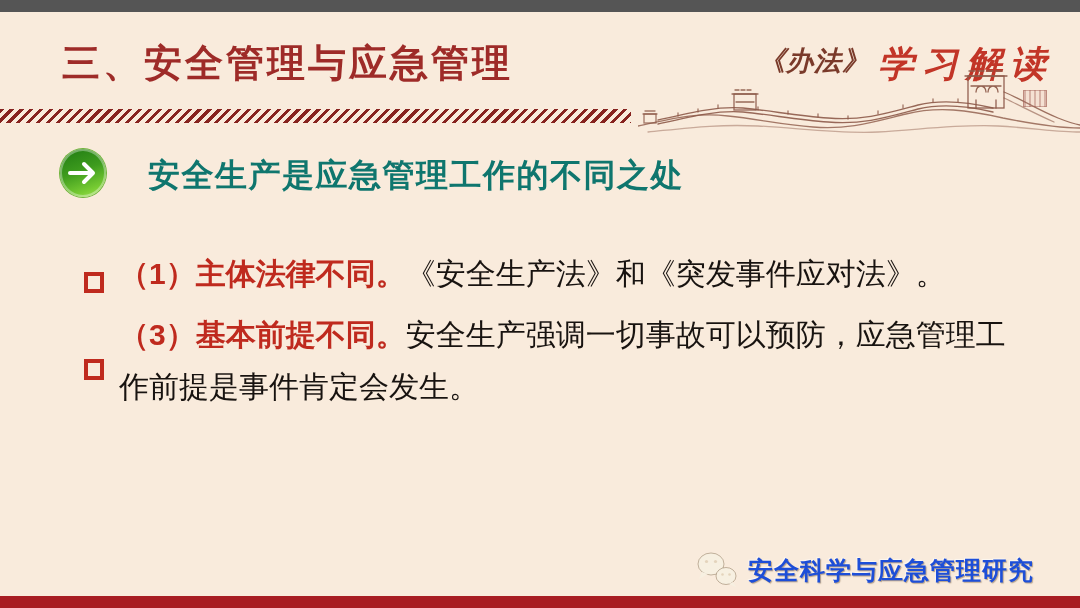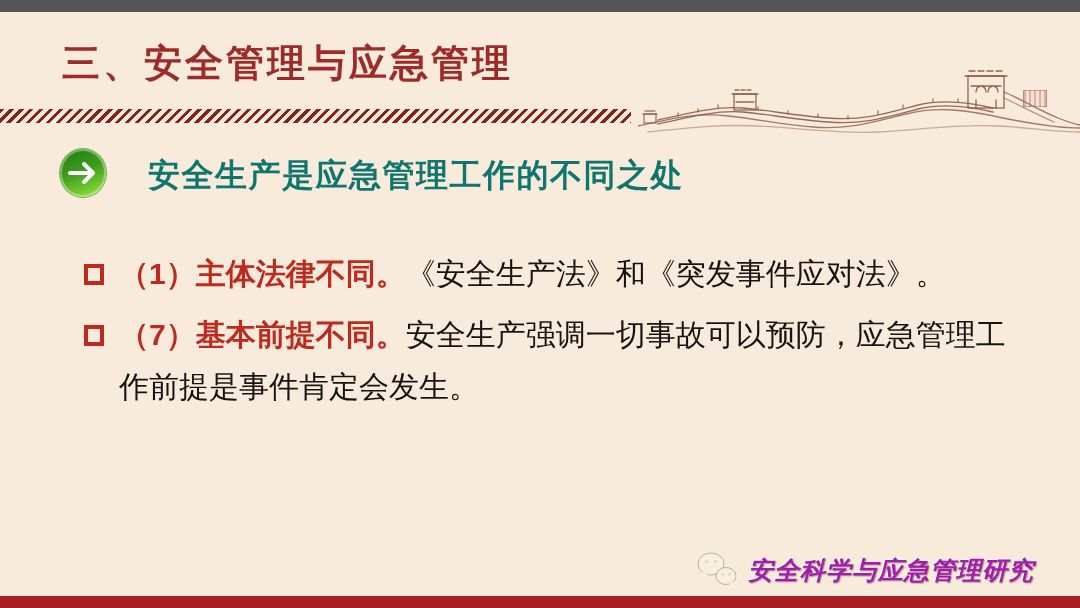--- a/index.html
+++ b/index.html
@@ -60,21 +60,21 @@
   .section-heading{
     position:absolute;left:148px;top:142px;
     font-size:32px;font-weight:900;
     color:#0f766e;letter-spacing:1.5px;white-space:nowrap;
   }
   
   .bullets{
     position:absolute;left:84px;top:236px;width:930px;
   }
   .bullet{
-    display:flex;align-items:flex-start;
+    display:flex;align-items:center;
     margin-bottom:9px;
   }
   .bullet-marker{
     flex:none;
     width:12px;height:13px;
     border:4px solid #BF2A1E;
     margin:16px 15px 0 0;
   }
   .bullet-text{
     margin:0;
@@ -86,38 +86,40 @@
     color:#BF2A1E;font-weight:900;
   }
   
   .wechat-badge{
     position:absolute;left:694px;top:538px;
     display:flex;align-items:center;white-space:nowrap;
   }
   .wechat-badge .wechat-icon{margin-right:8px;}
   .wechat-name{
     font-size:25px;font-weight:bold;letter-spacing:1px;
-    color:#a21caf;
+    color:#1d4ed8;
     text-shadow:1px 1px 1px rgba(125,100,70,.55), -1px -1px 1px rgba(255,255,255,.6);
-    font-style:italic;
   }
   .bottom-band{
     position:absolute;left:0;top:584px;width:1080px;height:24px;
     background:#A81D22;
   }
 </style>
 </head>
 <body>
 
 <div class="slide">
 
   <div class="title">三、安全管理与应急管理</div>
 
   <div class="hatch-divider"></div>
 
+  <div class="calligraphy">
+    <span class="prefix">《办法》</span><span class="main">学习解读</span>
+  </div>
 
   <svg class="greatwall" viewBox="0 0 442 76" fill="none" xmlns="http://www.w3.org/2000/svg">
     <g stroke="#8D5A49" stroke-width="1.3" fill="none" stroke-linecap="round">
 
       <path d="M0,64 C30,58 55,50 90,54 C120,57 145,63 175,65 C210,68 235,60 268,52 C300,44 330,48 365,56 C395,62 420,66 442,66" opacity=".8"></path>
       <path d="M10,70 C50,66 80,62 120,64 C160,66 200,72 240,70 C280,68 320,62 360,64 C395,66 420,70 442,70" opacity=".45"></path>
 
       <path d="M20,62 C55,54 80,48 105,50 C135,53 160,58 190,60 C225,63 250,55 280,47 C305,41 330,44 355,50" opacity=".9"></path>
       <path d="M20,58 C55,50 80,44 105,46 C135,49 160,54 190,56 C225,59 250,51 280,43 C305,37 330,40 355,46" opacity=".9"></path>
 
@@ -152,21 +154,21 @@
   <div class="bullets">
 
     <div class="bullet">
       <span class="bullet-marker"></span>
       <p class="bullet-text"><span class="lead">（1）主体法律不同。</span><span>《安全生产法》和《突发事件应对法》。</span></p>
     </div>
 
 
     <div class="bullet">
       <span class="bullet-marker"></span>
-      <p class="bullet-text"><span class="lead">（7）基本前提不同。</span><span>安全生产强调一切事故可以预防，应急管理工作前提是事件肯定会发生。</span></p>
+      <p class="bullet-text"><span class="lead">（3）基本前提不同。</span><span>安全生产强调一切事故可以预防，应急管理工作前提是事件肯定会发生。</span></p>
     </div>
 
   </div>
 
   <div class="wechat-badge">
     <svg class="wechat-icon" width="46" height="40" viewBox="0 0 46 40">
       <g fill="#F7F0E1" stroke="rgba(125,100,70,.45)" stroke-width="1">
         <ellipse cx="17" cy="14" rx="13" ry="11"></ellipse>
         <path d="M8,22 L5,29 L14,24 Z" stroke="none"></path>
         <ellipse cx="32" cy="26" rx="10" ry="8.5"></ellipse>

